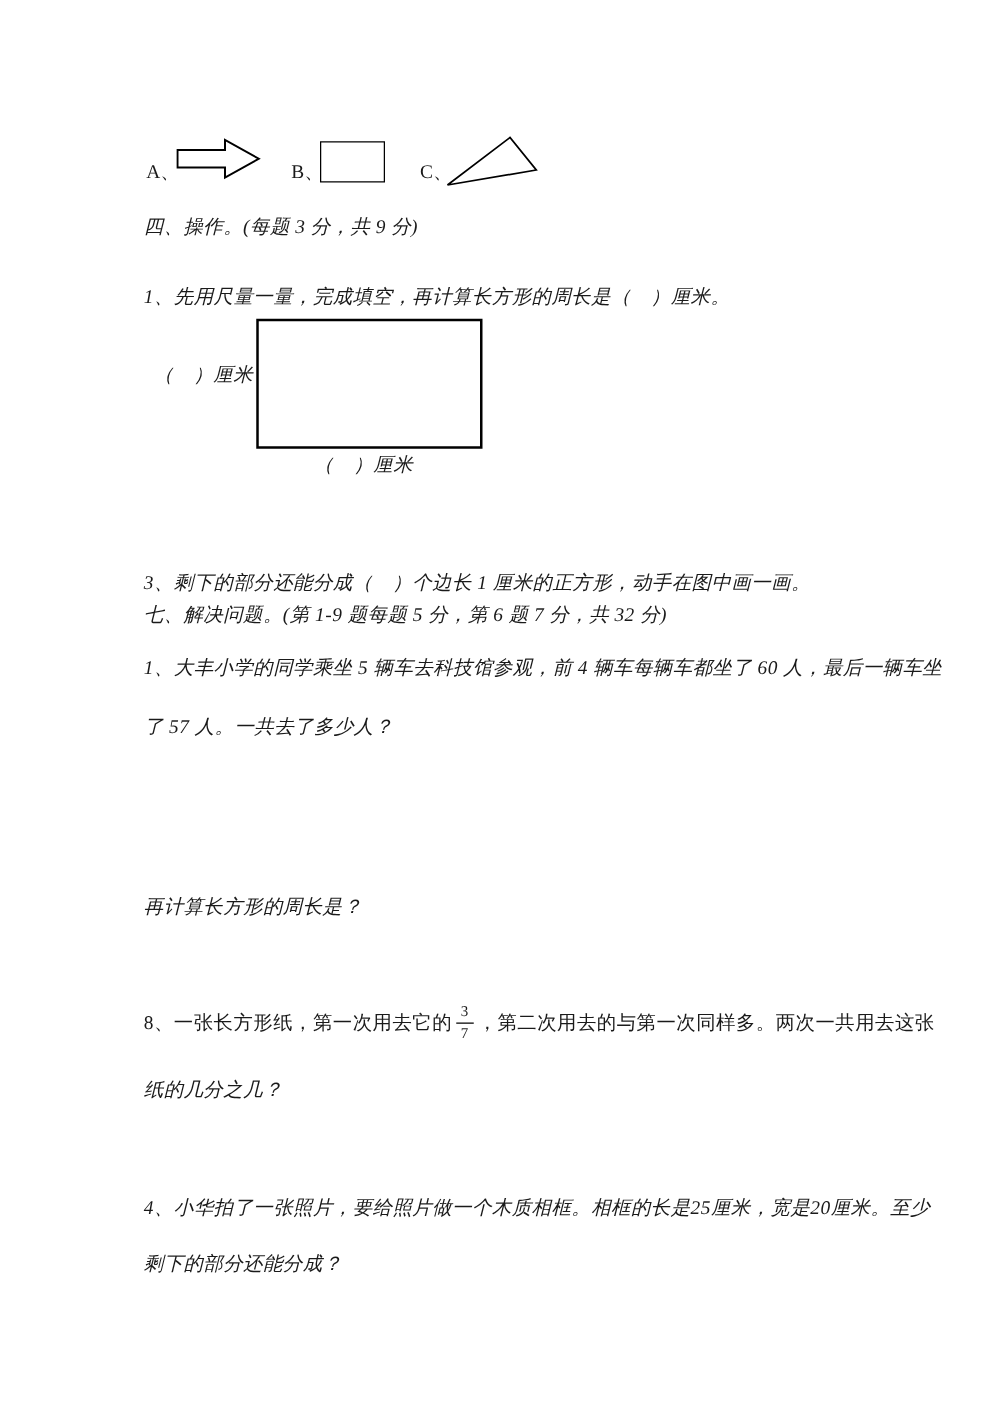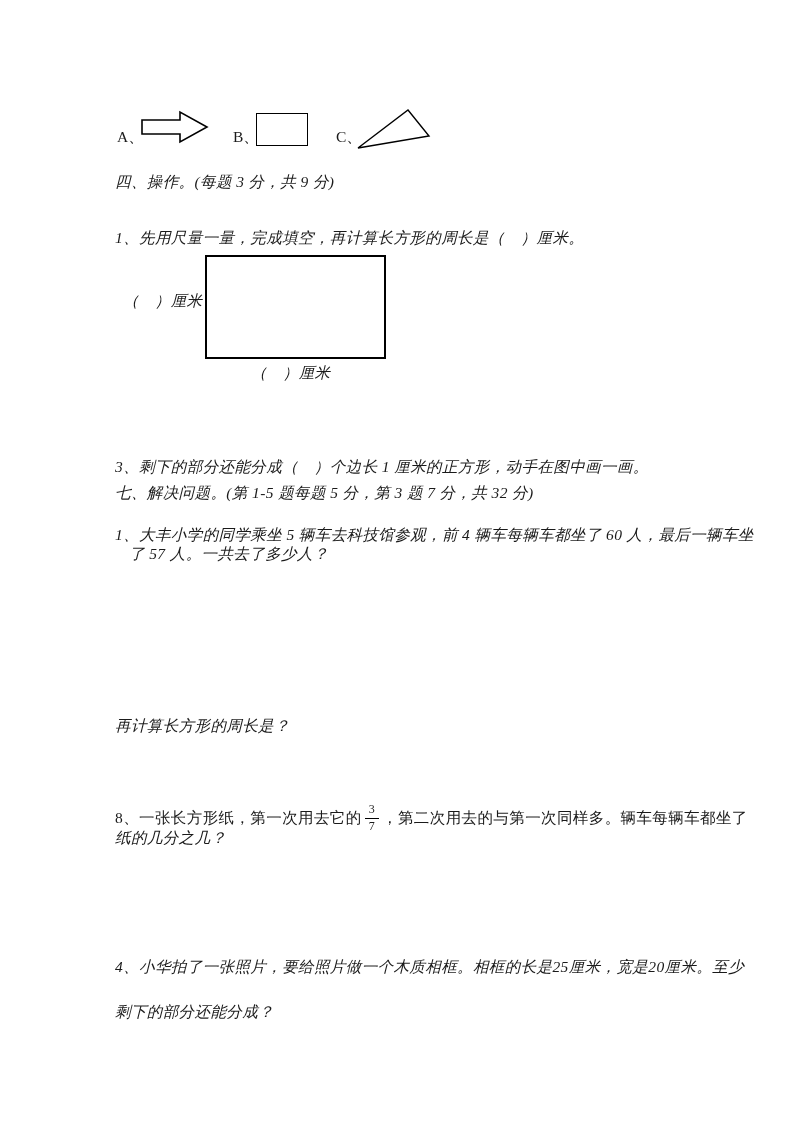--- a/index.html
+++ b/index.html
@@ -69,33 +69,33 @@
 
   <div class="line" style="left:115px; top:214px;margin-top:14px;">1、先用尺量一量，完成填空，再计算长方形的周长是（　）厘米。</div>
 
   <div class="fig-rect" style="left:205px; top:255px; width:181px; height:104px;"></div>
   <div class="line" style="left:123px; top:291px;">（　）厘米</div>
   <div class="line" style="left:251px; top:363px;">（　）厘米</div>
 
 
   <div class="line" style="left:115px; top:441px;margin-top:16px;">3、剩下的部分还能分成（　）个边长 1 厘米的正方形，动手在图中画一画。</div>
 
-  <div class="line" style="left:115px; top:483px;">七、解决问题。(第 1-5 题每题 5 分，第 3 题 7 分，共 32 分)</div>
+  <div class="line" style="left:115px; top:483px;">七、解决问题。(第 1-9 题每题 5 分，第 6 题 7 分，共 32 分)</div>
 
   <div class="line" style="left:115px; top:525px;">1、大丰小学的同学乘坐 5 辆车去科技馆参观，前 4 辆车每辆车都坐了 60 人，最后一辆车坐</div>
-  <div class="line" style="left:115px; top:544px;margin-left:14px;">了 57 人。一共去了多少人？</div>
+  <div class="line" style="left:115px; top:572px;">了 57 人。一共去了多少人？</div>
 
   <div class="line" style="left:115px; top:716px;">再计算长方形的周长是？</div>
 
   <div class="frac-line" style="left:115px; top:801px;">
     <span>8、一张长方形纸，第一次用去它的</span>
     <span class="fraction">
       <span class="num">3</span>
       <span class="den">7</span>
     </span>
-    <span>，第二次用去的与第一次同样多。辆车每辆车都坐了</span>
+    <span>，第二次用去的与第一次同样多。两次一共用去这张</span>
   </div>
-  <div class="line" style="left:115px; top:828px;text-align:center;">纸的几分之几？</div>
+  <div class="line" style="left:115px; top:863px;text-align:center;">纸的几分之几？</div>
 
   <div class="line" style="left:115px; top:957px;">4、小华拍了一张照片，要给照片做一个木质相框。相框的长是25厘米，宽是20厘米。至少</div>
   <div class="line" style="left:115px; top:1002px;">剩下的部分还能分成？</div>
 
 </div>
 
 </body></html>

